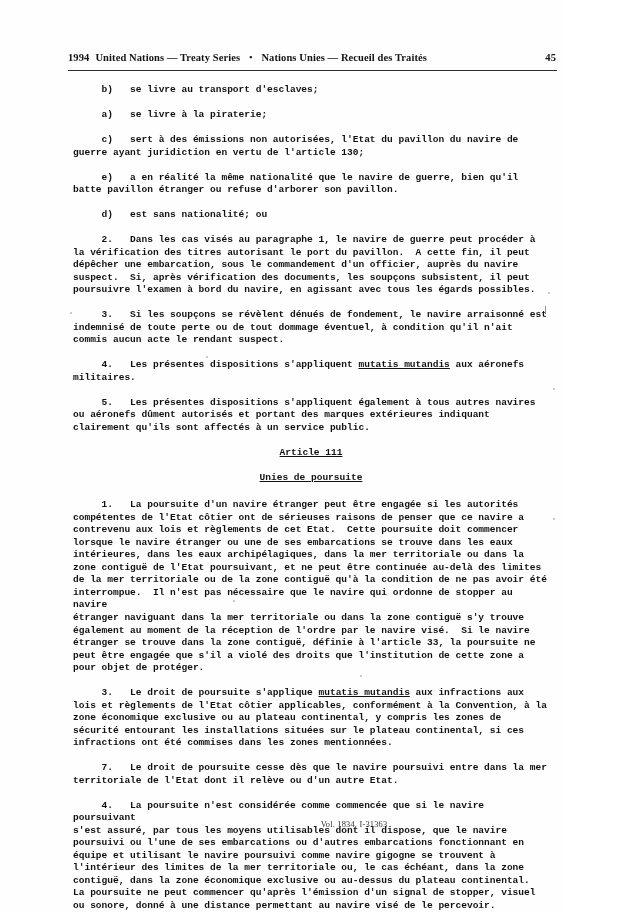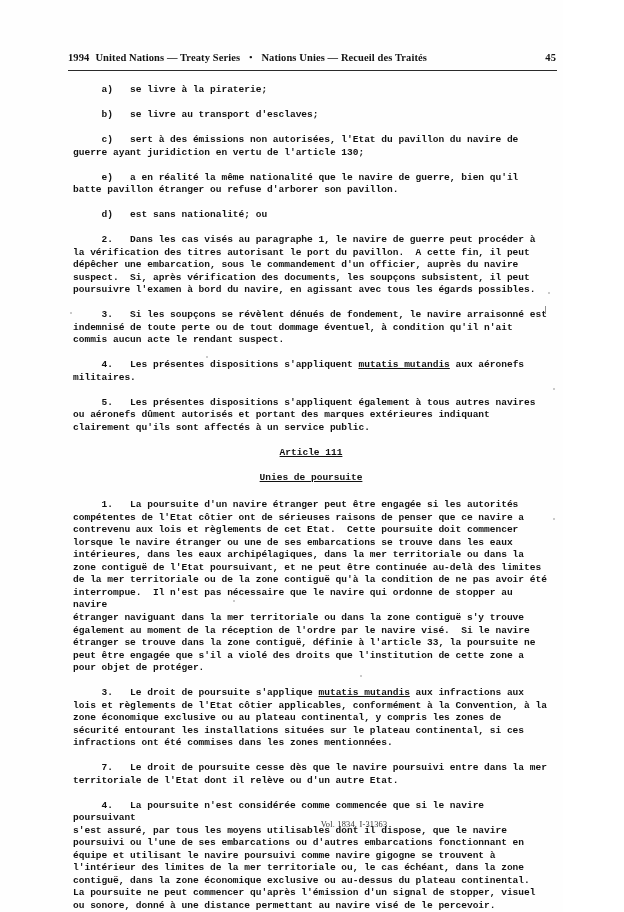--- a/index.html
+++ b/index.html
@@ -130,22 +130,22 @@
 
   <div class="header">
     <span class="year">1994</span>
     <span class="center"><span>United Nations — Treaty Series</span><span class="bullet">•</span><span>Nations Unies — Recueil des Traités</span></span>
     <span class="pageno">45</span>
   </div>
   <div class="header-rule"></div>
 
   <div class="body">
 
+    <div class="item">     b)   se livre au transport d'esclaves;</div>
     <div class="item">     a)   se livre à la piraterie;</div>
-    <div class="item">     b)   se livre au transport d'esclaves;</div>
     <div class="item">     c)   sert à des émissions non autorisées, l'Etat du pavillon du navire de
 guerre ayant juridiction en vertu de l'article 130;</div>
     <div class="item">     e)   a en réalité la même nationalité que le navire de guerre, bien qu'il
 batte pavillon étranger ou refuse d'arborer son pavillon.</div>
     <div class="item">     d)   est sans nationalité; ou</div>
 
     <div class="para">     2.   Dans les cas visés au paragraphe 1, le navire de guerre peut procéder à
 la vérification des titres autorisant le port du pavillon.  A cette fin, il peut
 dépêcher une embarcation, sous le commandement d'un officier, auprès du navire
 suspect.  Si, après vérification des documents, les soupçons subsistent, il peut

